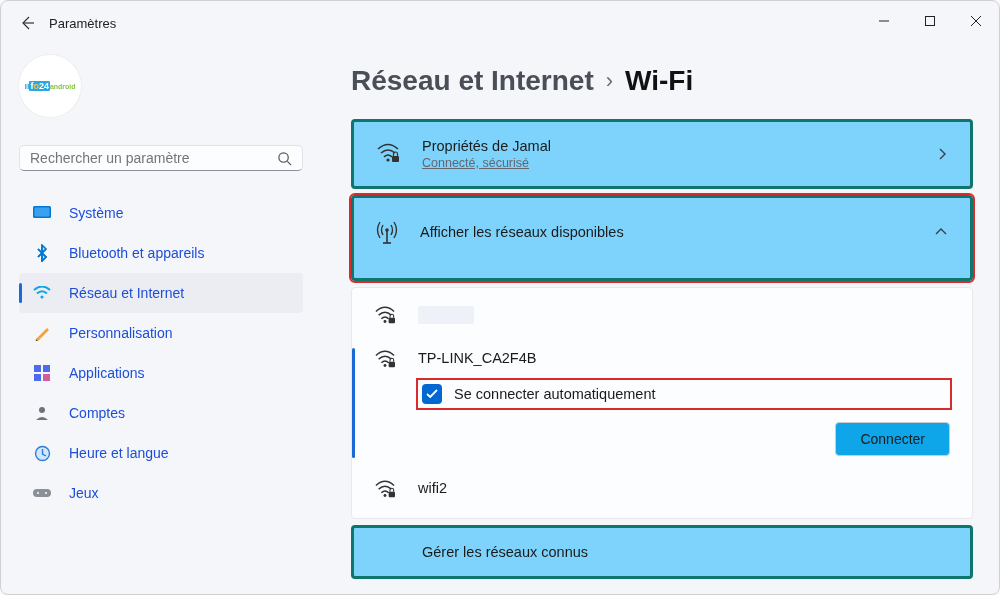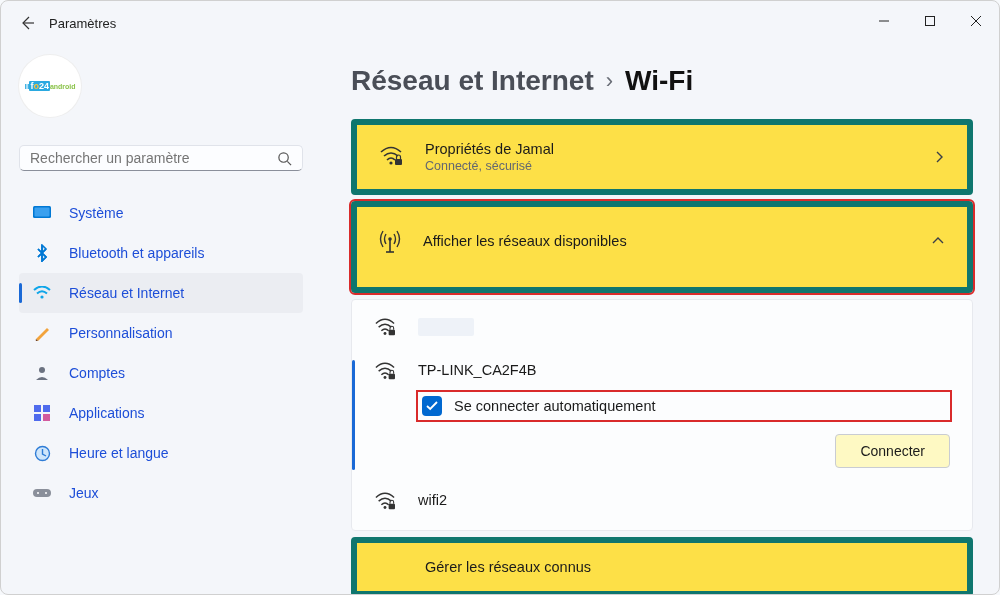--- a/index.html
+++ b/index.html
@@ -23,34 +23,34 @@
   .nav { list-style:none; }
   .nav li { height:40px; display:flex; align-items:center; gap:18px; padding-left:14px; border-radius:4px; position:relative; font-size:14px; color:#1d4ed8; }
   .nav li .nicon { width:18px; height:18px; display:flex; align-items:center; justify-content:center; }
   .nav li.selected { background:#ebedf2; }
   .nav li.selected::before { content:""; position:absolute; left:0; top:10px; bottom:10px; width:3px; background:#1a69d6; border-radius:2px; }
   
   .main { flex:1; padding: 20px 26px 0 30px; overflow-y:auto; }
   .crumbs { font-size: 28px; font-weight:600; color:#111; display:flex; align-items:center; gap:12px; margin-bottom: 22px; }
   .crumbs .parent { color:#4a4e57; font-weight:600; }
   .crumbs .sep { color:#6a6e77; font-weight:400; font-size:22px; }
-  .card { background:#fde047; border:6px solid #0f766e; border-radius:4px; margin-bottom:6px; padding: 16px 22px; display:flex; align-items:center; gap:22px; position:relative; }
+  .card { background:#7dd3fc; border:3px solid #0f766e; border-radius:4px; margin-bottom:6px; padding: 16px 22px; display:flex; align-items:center; gap:22px; position:relative; }
   .card .ctitle { font-size:14.5px; color:#1b1b1b; }
-  .card .csub { font-size:12.5px; color:#636770; margin-top:2px; }
+  .card .csub { font-size:12.5px; color:#636770; margin-top:2px;text-decoration:underline; }
   .card .chev { margin-left:auto; color:#3b3f48; }
   .hl-red { outline: 2.5px solid #d92b2b; }
   .net-group { background:#fcfdfe; border:1px solid #e7e9ee; border-radius:4px; margin-bottom:6px; padding: 6px 0; }
   .net-item { padding: 12px 22px 12px 22px; display:flex; gap:22px; align-items:flex-start; position:relative; }
   .net-item .texts { flex:1; font-size:14.5px; color:#1b1b1b; }
   .net-item .sub { font-size:13px; color:#636770; margin-top:4px; }
   .net-item.selected::before { content:""; position:absolute; left:0; top:10px; bottom:10px; width:3px; background:#1a69d6; border-radius:2px; }
   .auto-row { display:flex; align-items:center; gap:12px; margin-top:14px; padding:4px 6px; }
   .auto-row.hl-red { outline: 2.5px solid #d92b2b; display:inline-flex; padding:4px 10px 4px 4px; }
   .chk { width:20px; height:20px; background:#0068d0; border-radius:4px; display:flex; align-items:center; justify-content:center; }
-  .connect-btn { margin-top:14px; align-self:flex-end; height:34px; padding:0 24px; background:#fef9c3; border:1px solid #c9ccd3; border-radius:4px; font-size:14px; color:#1b1b1b; margin-left:auto; display:flex; align-items:center; }
+  .connect-btn { margin-top:14px; align-self:flex-end; height:34px; padding:0 24px; background:#0ea5e9; border:1px solid #c9ccd3; border-radius:4px; font-size:14px; color:#1b1b1b; margin-left:auto; display:flex; align-items:center; }
   .flex-col { display:flex; flex-direction:column; flex:1; }
   .blur-box { width:56px; height:18px; background:#eef2f8; border-radius:2px; filter: blur(0.5px); }
   svg { display:block; }
 </style>
 </head>
 <body>
 
 <div class="window">
 
   <div class="titlebar">
@@ -133,37 +133,37 @@
           <span class="nicon">
               <svg width="18" height="18" viewBox="0 0 18 18">
                 <path d="M3 15 L6 12 L14 4 L16 6 L8 14 L5 17 Z" fill="#f2a33c"></path>
                 <path d="M3 15 Q2 17 4 17 L5 17" fill="#6b4226"></path>
               </svg>
             </span>
           <span>Personnalisation</span>
         </li>
         <li>
           <span class="nicon">
-              <svg width="16" height="16" viewBox="0 0 16 16">
-                <circle cx="8" cy="5" r="3" fill="#6b7280"></circle>
-                <path d="M2 15 Q8 9 14 15" fill="#6b7280"></path>
-              </svg>
-            </span>
-          <span>Comptes</span>
-        </li>
-        <li>
-          <span class="nicon">
               <svg width="16" height="16">
                 <rect x="0" y="0" width="7" height="7" fill="#4f6bed"></rect>
                 <rect x="9" y="0" width="7" height="7" fill="#4f6bed"></rect>
                 <rect x="0" y="9" width="7" height="7" fill="#4f6bed"></rect>
                 <rect x="9" y="9" width="7" height="7" fill="#d35b9e"></rect>
               </svg>
             </span>
           <span>Applications</span>
+        </li>
+        <li>
+          <span class="nicon">
+              <svg width="16" height="16" viewBox="0 0 16 16">
+                <circle cx="8" cy="5" r="3" fill="#6b7280"></circle>
+                <path d="M2 15 Q8 9 14 15" fill="#6b7280"></path>
+              </svg>
+            </span>
+          <span>Comptes</span>
         </li>
         <li>
           <span class="nicon">
               <svg width="17" height="17" viewBox="0 0 17 17">
                 <circle cx="8.5" cy="8.5" r="7" stroke="#2e7cd6" stroke-width="1.4" fill="#cfe6fb"></circle>
                 <path d="M8.5 4 L8.5 9 L12 11" stroke="#2e7cd6" stroke-width="1.4" fill="none"></path>
               </svg>
             </span>
           <span>Heure et langue</span>
         </li>

